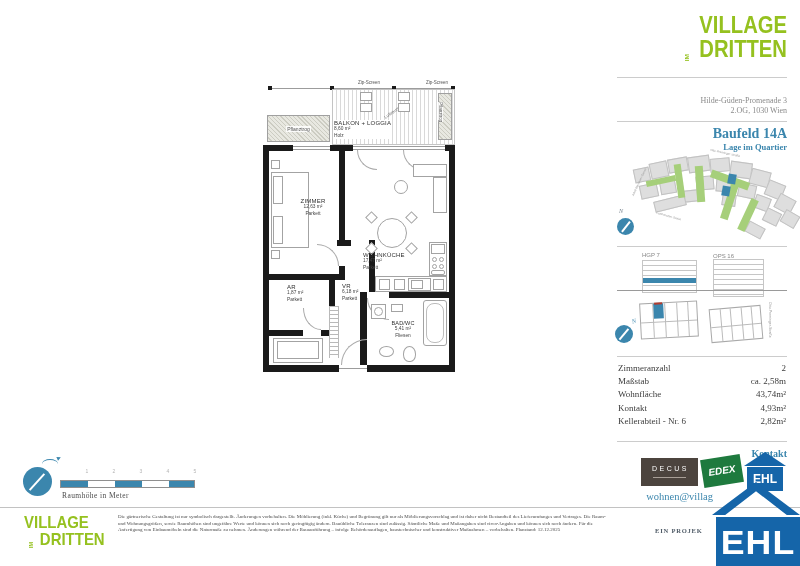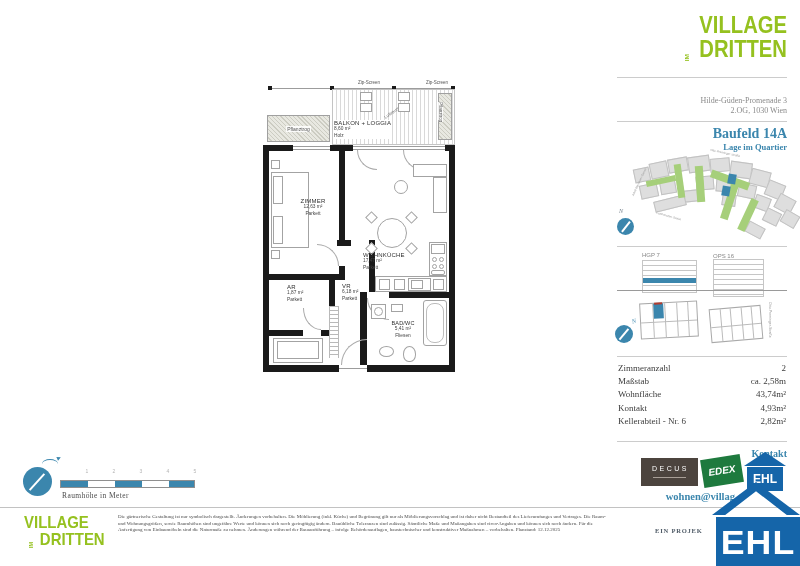--- a/index.html
+++ b/index.html
@@ -298,21 +298,21 @@
     <div class="a" style="left:12px;top:19px;width:33px;height:1px;background:#a89f97;"></div>
   </div>
   <div class="a" style="left:702px;top:457px;width:40px;height:28px;background:#1e7a3e;transform:rotate(-9deg);">
     <div style="font-family:'Liberation Sans',sans-serif;font-size:10px;font-weight:bold;font-style:italic;color:#fff;text-align:center;line-height:28px;">EDEX</div>
   </div>
   <div class="a" style="left:744px;top:452px;width:0;height:0;border-left:21px solid transparent;border-right:21px solid transparent;border-bottom:14px solid #1565a9;"></div>
   <div class="a" style="left:747px;top:467px;width:36px;height:24px;background:#1565a9;">
     <div style="font-family:'Liberation Sans',sans-serif;font-size:12px;font-weight:bold;color:#fff;text-align:center;line-height:24px;">EHL</div>
   </div>
 
-  <div class="a teal" style="left:639px;top:491px;width:96px;text-align:right;font-size:10.5px;font-weight:bold;">wohnen@villag</div>
+  <div class="a teal" style="left:617px;top:491px;width:96px;text-align:right;font-size:10.5px;font-weight:normal;">wohnen@villag</div>
 
   <div class="a" style="left:23px;top:467px;width:29px;height:29px;border-radius:50%;background:#3b86ad;">
     <div class="a" style="left:13px;top:4px;width:2px;height:22px;background:#fff;transform:rotate(42deg);"></div>
   </div>
   <div class="a" style="left:42px;top:459px;width:16px;height:9px;border-top:1.5px solid #3b86ad;border-radius:100% 100% 0 0;"></div>
   <div class="a" style="left:57px;top:456px;width:0;height:0;border-left:4px solid #3b86ad;border-top:2.5px solid transparent;border-bottom:2.5px solid transparent;transform:rotate(-25deg);"></div>
 
   <div class="a" style="left:81px;top:468px;width:12px;text-align:center;font-size:5px;color:#b5b5b5;font-family:'Liberation Sans',sans-serif;">1</div>
   <div class="a" style="left:108px;top:468px;width:12px;text-align:center;font-size:5px;color:#b5b5b5;font-family:'Liberation Sans',sans-serif;">2</div>
   <div class="a" style="left:135px;top:468px;width:12px;text-align:center;font-size:5px;color:#b5b5b5;font-family:'Liberation Sans',sans-serif;">3</div>

